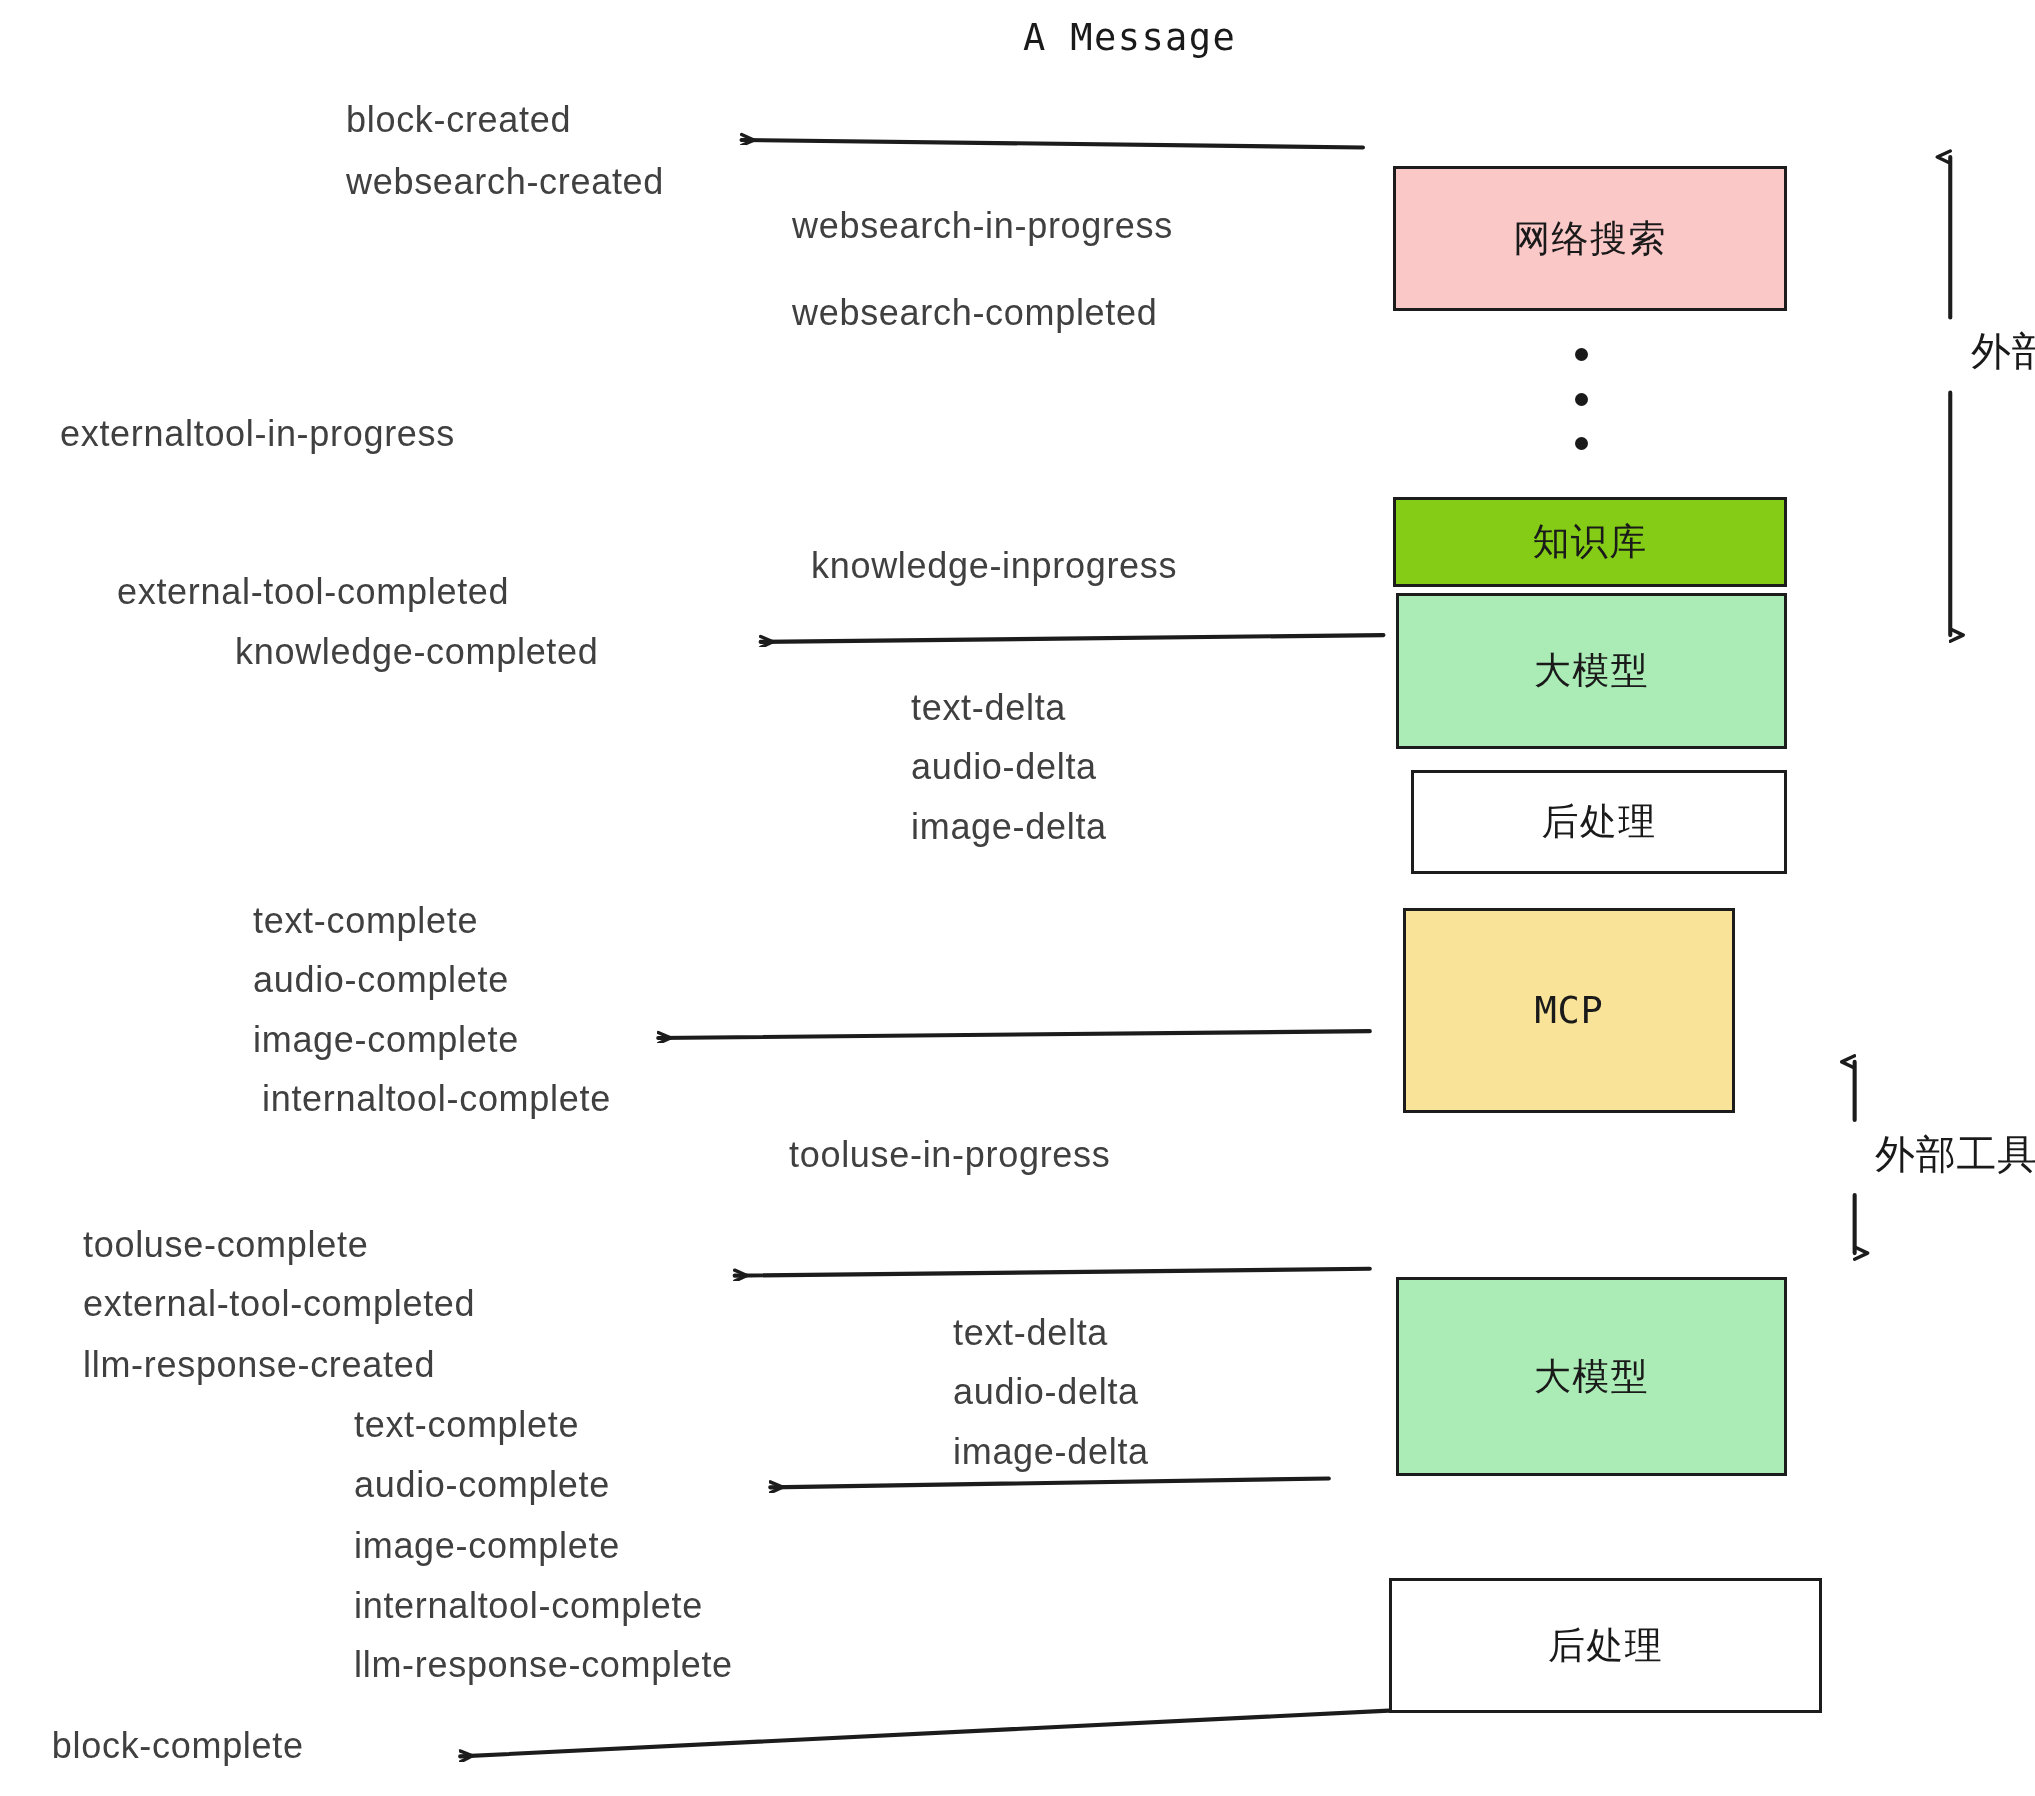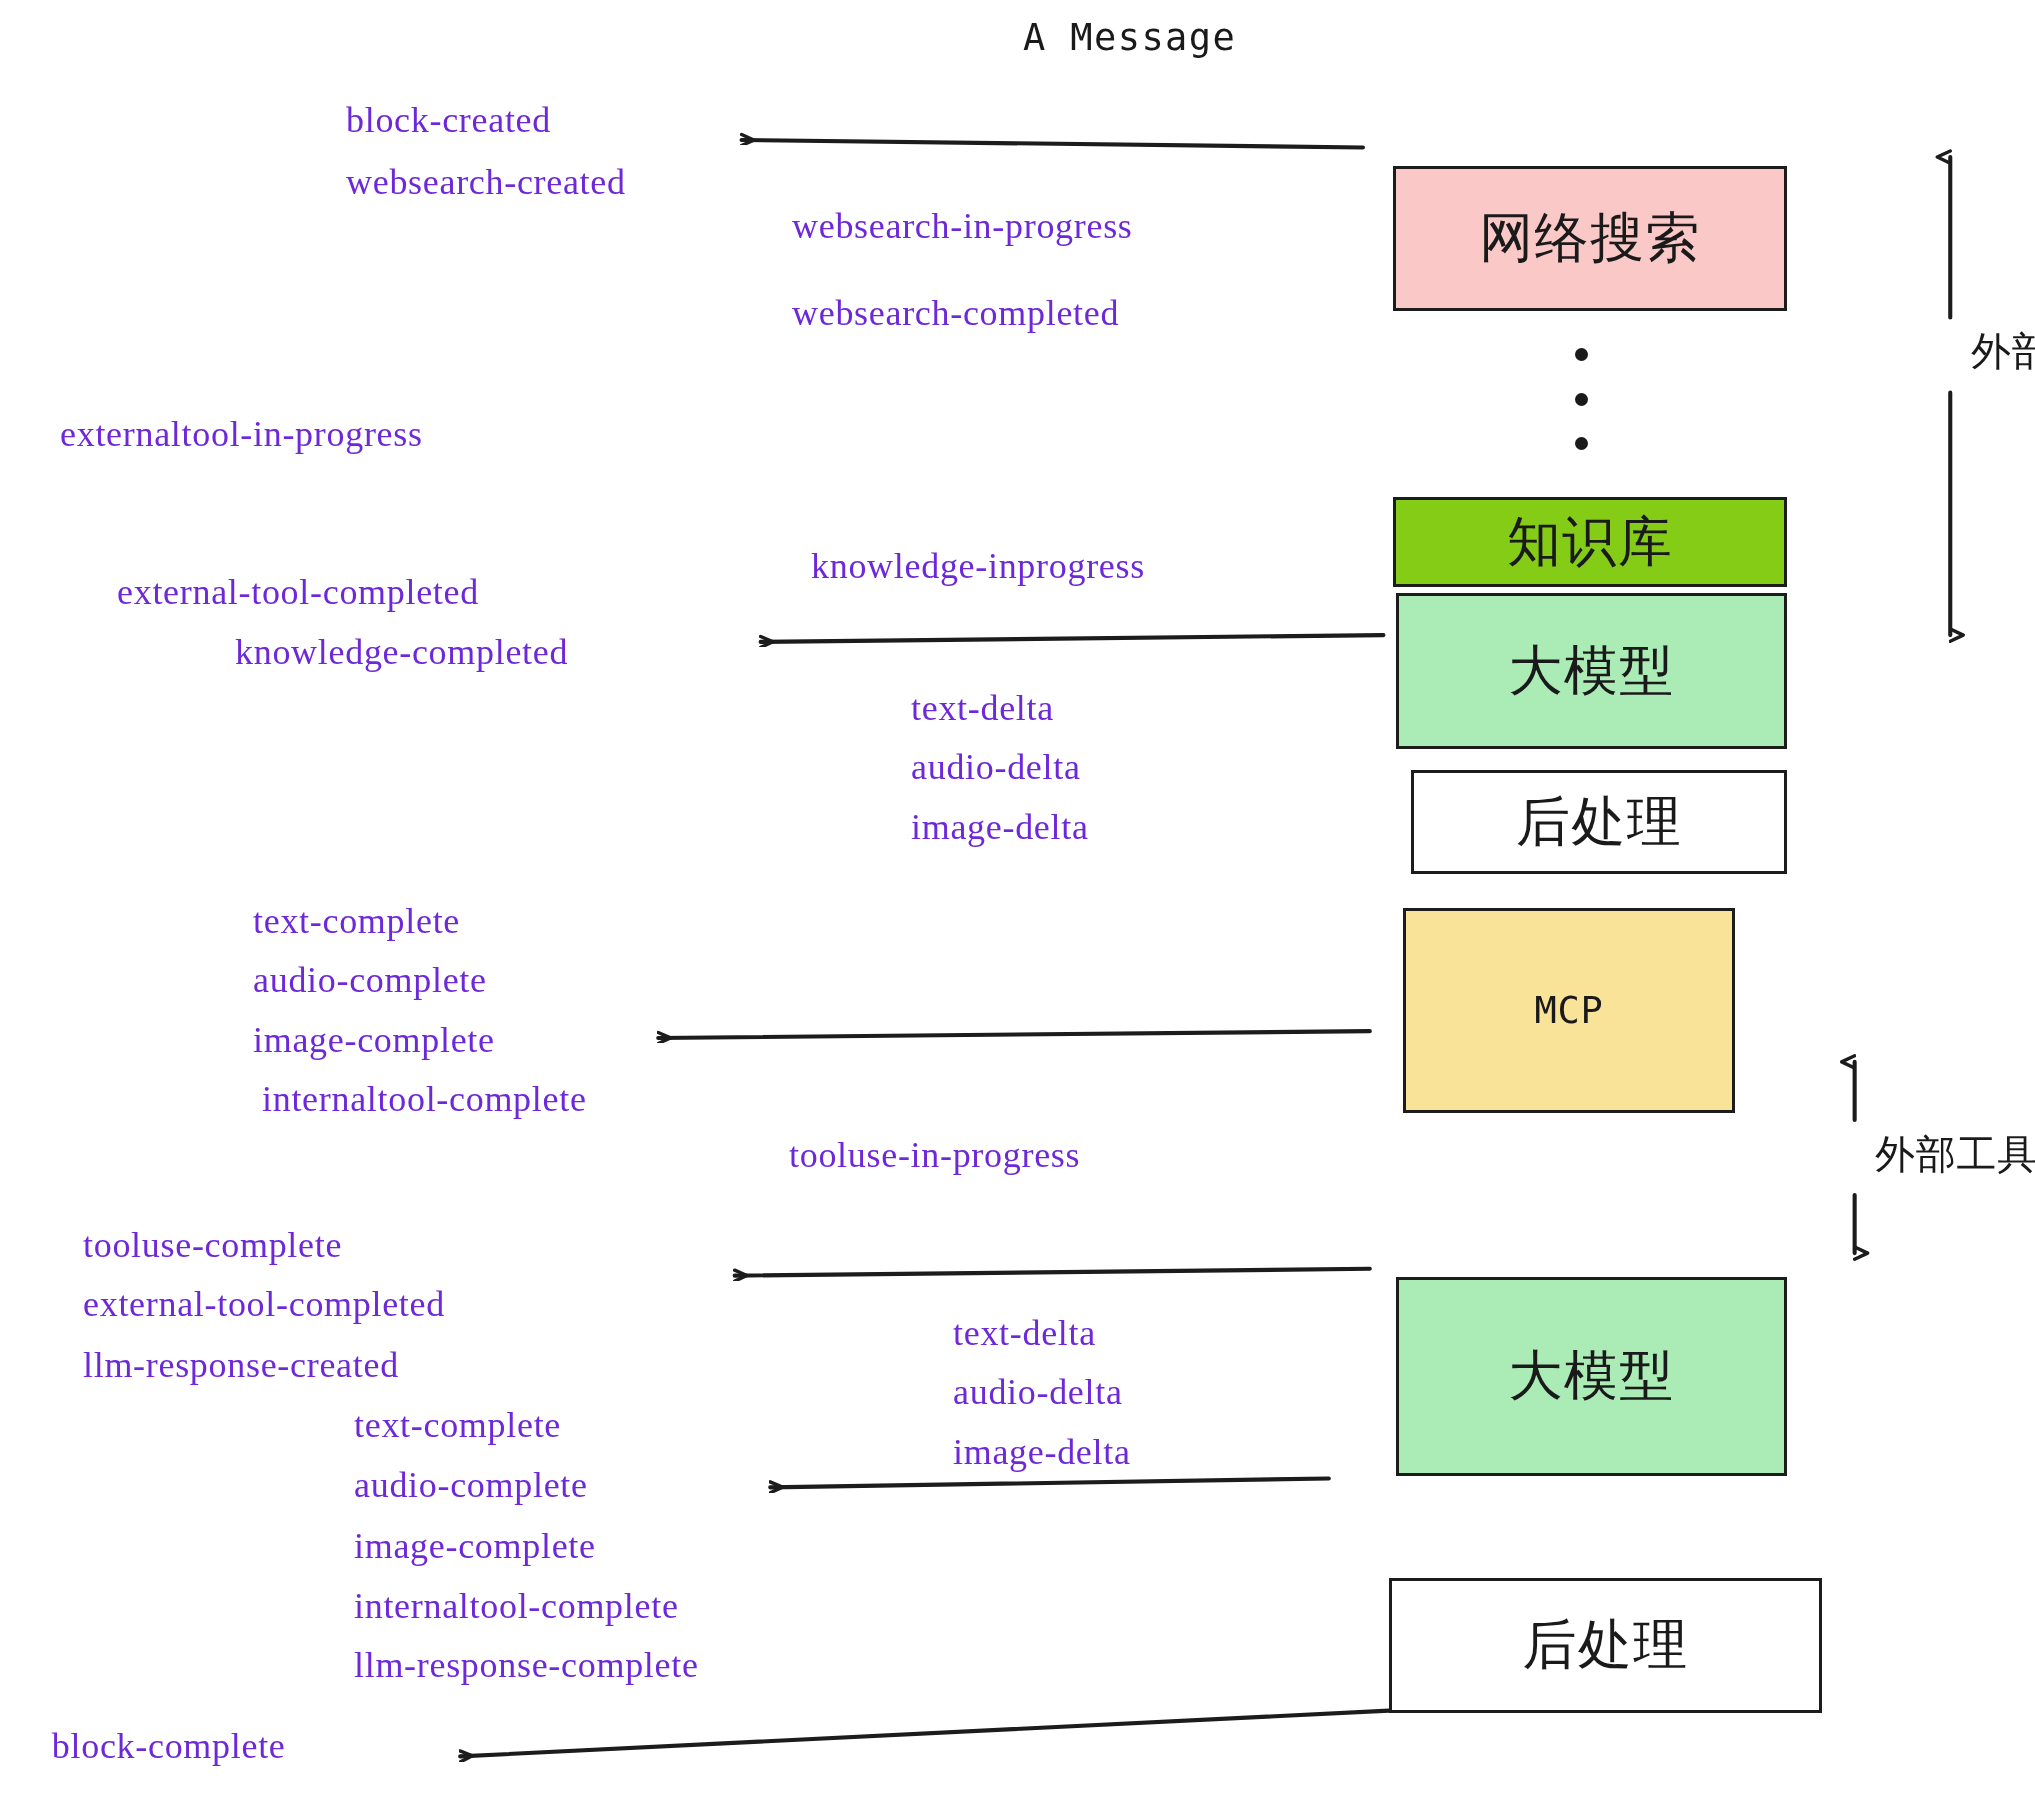--- a/index.html
+++ b/index.html
@@ -22,24 +22,24 @@
   }
   svg.layer {
     position: absolute;
     top: 0;
     left: 0;
     width: 2035px;
     height: 1796px;
   }
   .evt {
     position: absolute;
-    font-family: Liberation Serif, serif;
+    font-family: Liberation Sans, sans-serif;
     font-size: 36px;
     letter-spacing: 0.7px;
-    color: #6d28d9;
+    color: #404040;
     white-space: nowrap;
     line-height: 1;
   }
   .title {
     position: absolute;
     font-family: "DejaVu Sans Mono", "Liberation Mono", monospace;
     font-size: 37px;
     letter-spacing: 1.4px;
     color: #1a1a1a;
     white-space: nowrap;
@@ -47,21 +47,21 @@
   .nodebox {
     position: absolute;
     box-sizing: border-box;
     border: 3.4px solid #1c1c1c;
     display: flex;
     align-items: center;
     justify-content: center;
   }
   .nodelabel {
     font-family: Liberation Serif, serif;
-    font-size: 54px;
+    font-size: 37px;
     color: #1a1a1a;
     letter-spacing: 1.4px;
     white-space: nowrap;
   }
   .nodelabel.latin {
     font-family: "DejaVu Sans Mono", "Liberation Mono", monospace;
     font-size: 37px;
     letter-spacing: 0.7px;
   }
   .sidelabel {

